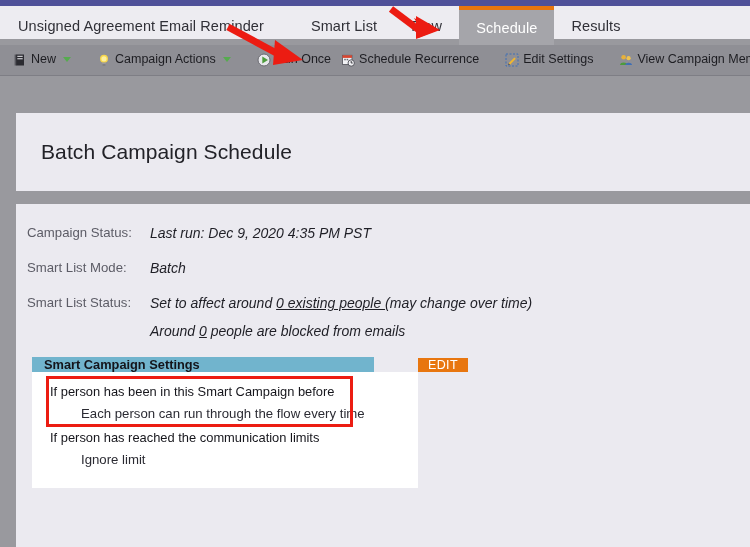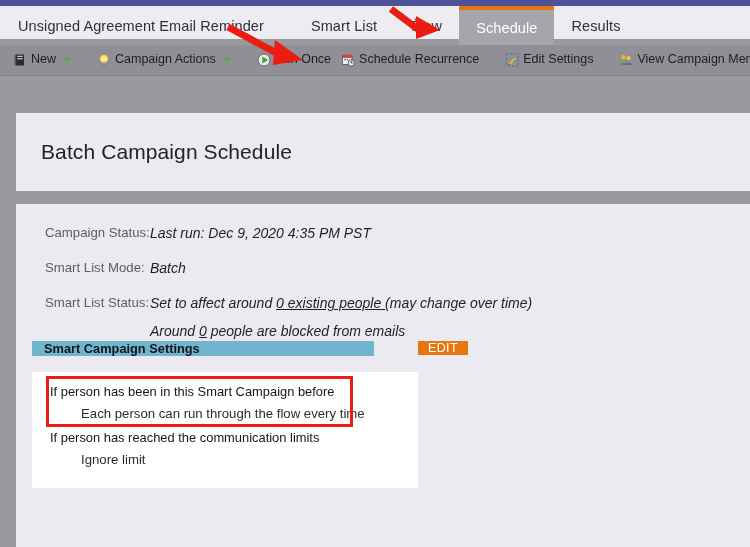--- a/index.html
+++ b/index.html
@@ -82,36 +82,36 @@
   #content-panel {
     position: absolute; left: 16px; top: 204px;
     width: 734px; height: 343px;
     background: #ebeaf0;
     padding: 21px 0 0 0;
   }
 
   .row { display: flex; align-items: flex-start; margin-bottom: 19px; }
   .row-label {
     width: 134px; flex: 0 0 134px;
-    padding-left: 29px;
+    padding-left: 11px;
     font-size: 13.2px; color: #5c5c66;
   }
   .row-value {
     font-size: 14px; color: #1f1f26; font-style: italic;
   }
   .row.sub { margin-top: -7px; }
   .row.sub .row-label { visibility: hidden; }
   .ulink { text-decoration: underline; color: #1f1f26; }
 
   
   #settings-card {
     position: absolute; left: 32px; top: 341px; width: 436px;
   }
   #settings-head {
-    display: flex; align-items: flex-start; height: 31px; gap: 44px;
+    display: flex; align-items: flex-end; height: 31px; gap: 44px;
   }
   #settings-head-title {
     flex: 1 1 auto; background: #71b4cd;
     display: flex; align-items: center;
     padding-left: 12px;
     font-size: 12.8px; color: #14141a; font-weight: 700;
   }
   #edit-button {
     flex: 0 0 50px; background: #e8760f;
     display: flex; align-items: center; justify-content: center;

